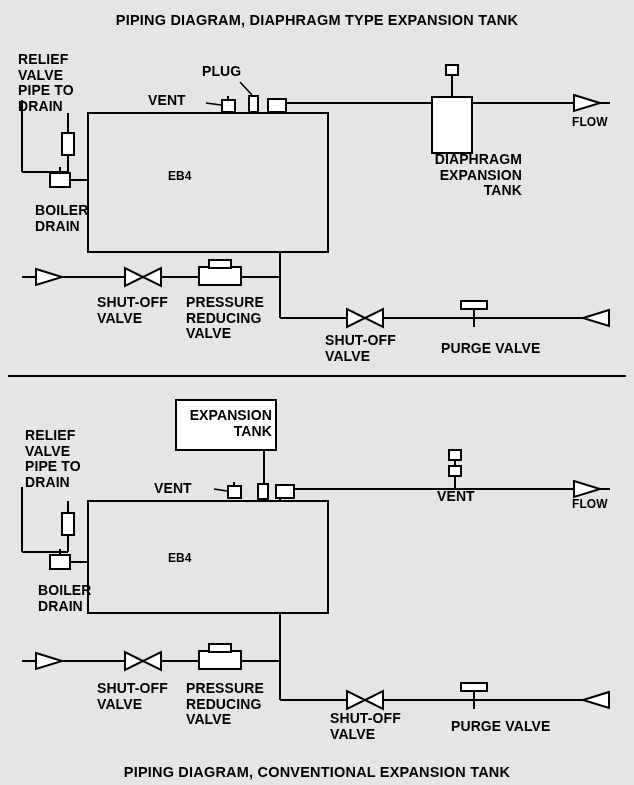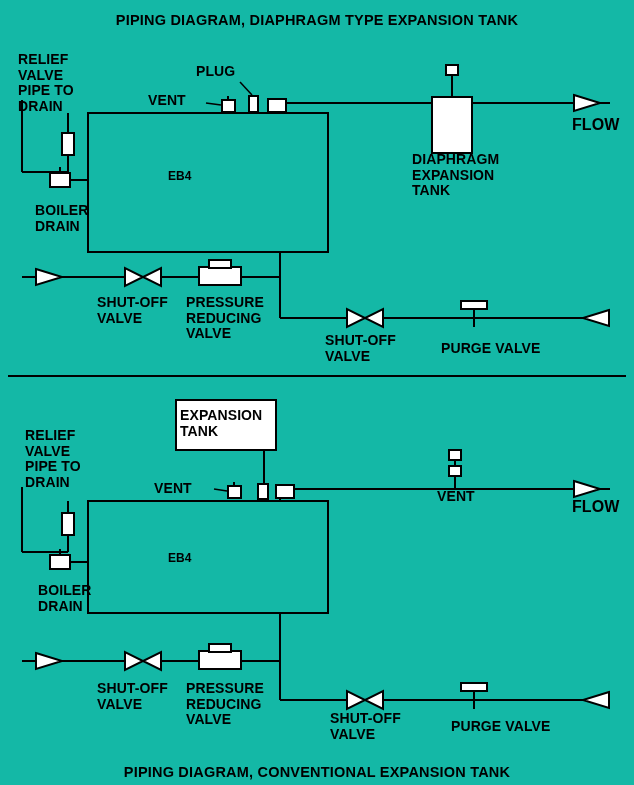--- a/index.html
+++ b/index.html
@@ -7,21 +7,21 @@
     padding: 0;
     background: #ffffff;
   }
   body {
     font-family: "Liberation Sans", sans-serif;
   }
   #page {
     position: relative;
     width: 634px;
     height: 785px;
-    background: #14b8a6;
+    background: #e5e5e5;
     overflow: hidden;
     text-decoration: underline;
   }
   .lbl {
     position: absolute;
     font-weight: bold;
     color: #000000;
     line-height: 1.12;
     white-space: pre-line;
     letter-spacing: 0.1px;
@@ -30,24 +30,24 @@
     position: absolute;
     font-weight: bold;
     font-size: 14.5px;
     color: #000000;
     text-align: center;
     width: 100%;
     left: 0;
     letter-spacing: 0.2px;
   }
   .sm { font-size: 14px; }
-  .md { font-size: 16px; }
+  .md { font-size: 12px; }
   .big { font-size: 12px; }
   svg { position: absolute; left: 0; top: 0; }
-  .ctr { text-align: left; }
+  .ctr { text-align: right; }
 </style>
 </head>
 <body>
 
 <div id="page">
 
   <div class="title" style="top:12px;">PIPING DIAGRAM, DIAPHRAGM TYPE EXPANSION TANK</div>
 
   <svg width="634" height="785" viewBox="0 0 634 785">
     <g stroke="#000000" fill="none" stroke-width="2">
@@ -156,21 +156,21 @@
 
       <line x1="214" y1="489" x2="227" y2="491" stroke-width="1.5"></line>
     </g>
   </svg>
 
   <div class="lbl sm" style="left:18px; top:52px;">RELIEF
 VALVE
 PIPE TO
 DRAIN</div>
   <div class="lbl sm" style="left:148px; top:93px;">VENT</div>
-  <div class="lbl sm" style="left:190px; top:64px;padding-left:6px;">PLUG</div>
+  <div class="lbl sm" style="left:196px; top:64px;padding-left:6px;">PLUG</div>
   <div class="lbl sm" style="left:35px; top:203px;">BOILER
 DRAIN</div>
   <div class="lbl big" style="left:168px; top:170px;">EB4</div>
   <div class="lbl sm ctr" style="left:412px; top:152px; width:110px;">DIAPHRAGM
 EXPANSION
 TANK</div>
   <div class="lbl md" style="left:572px; top:116px;">FLOW</div>
   <div class="lbl sm" style="left:97px; top:295px;">SHUT-OFF
 VALVE</div>
   <div class="lbl sm" style="left:186px; top:295px;">PRESSURE

